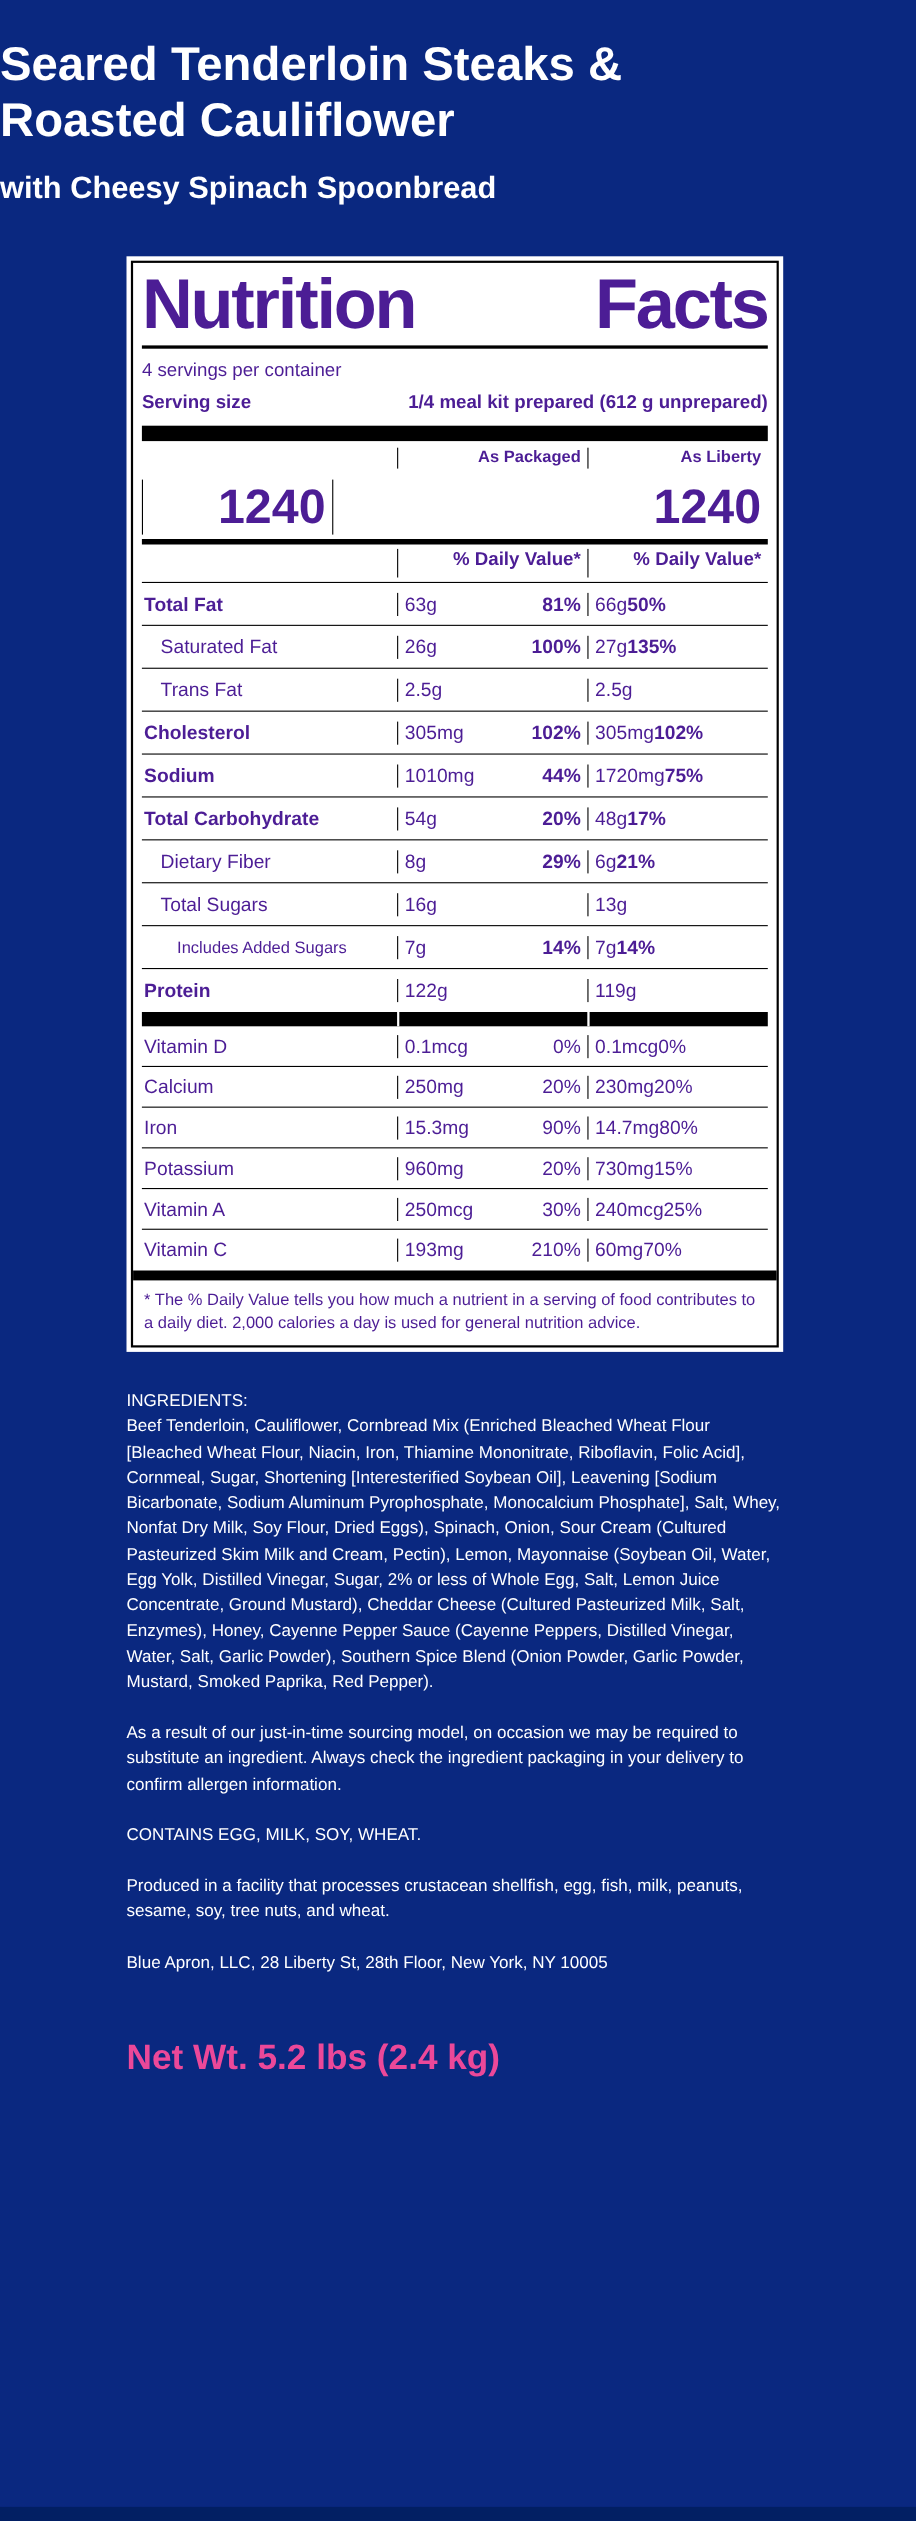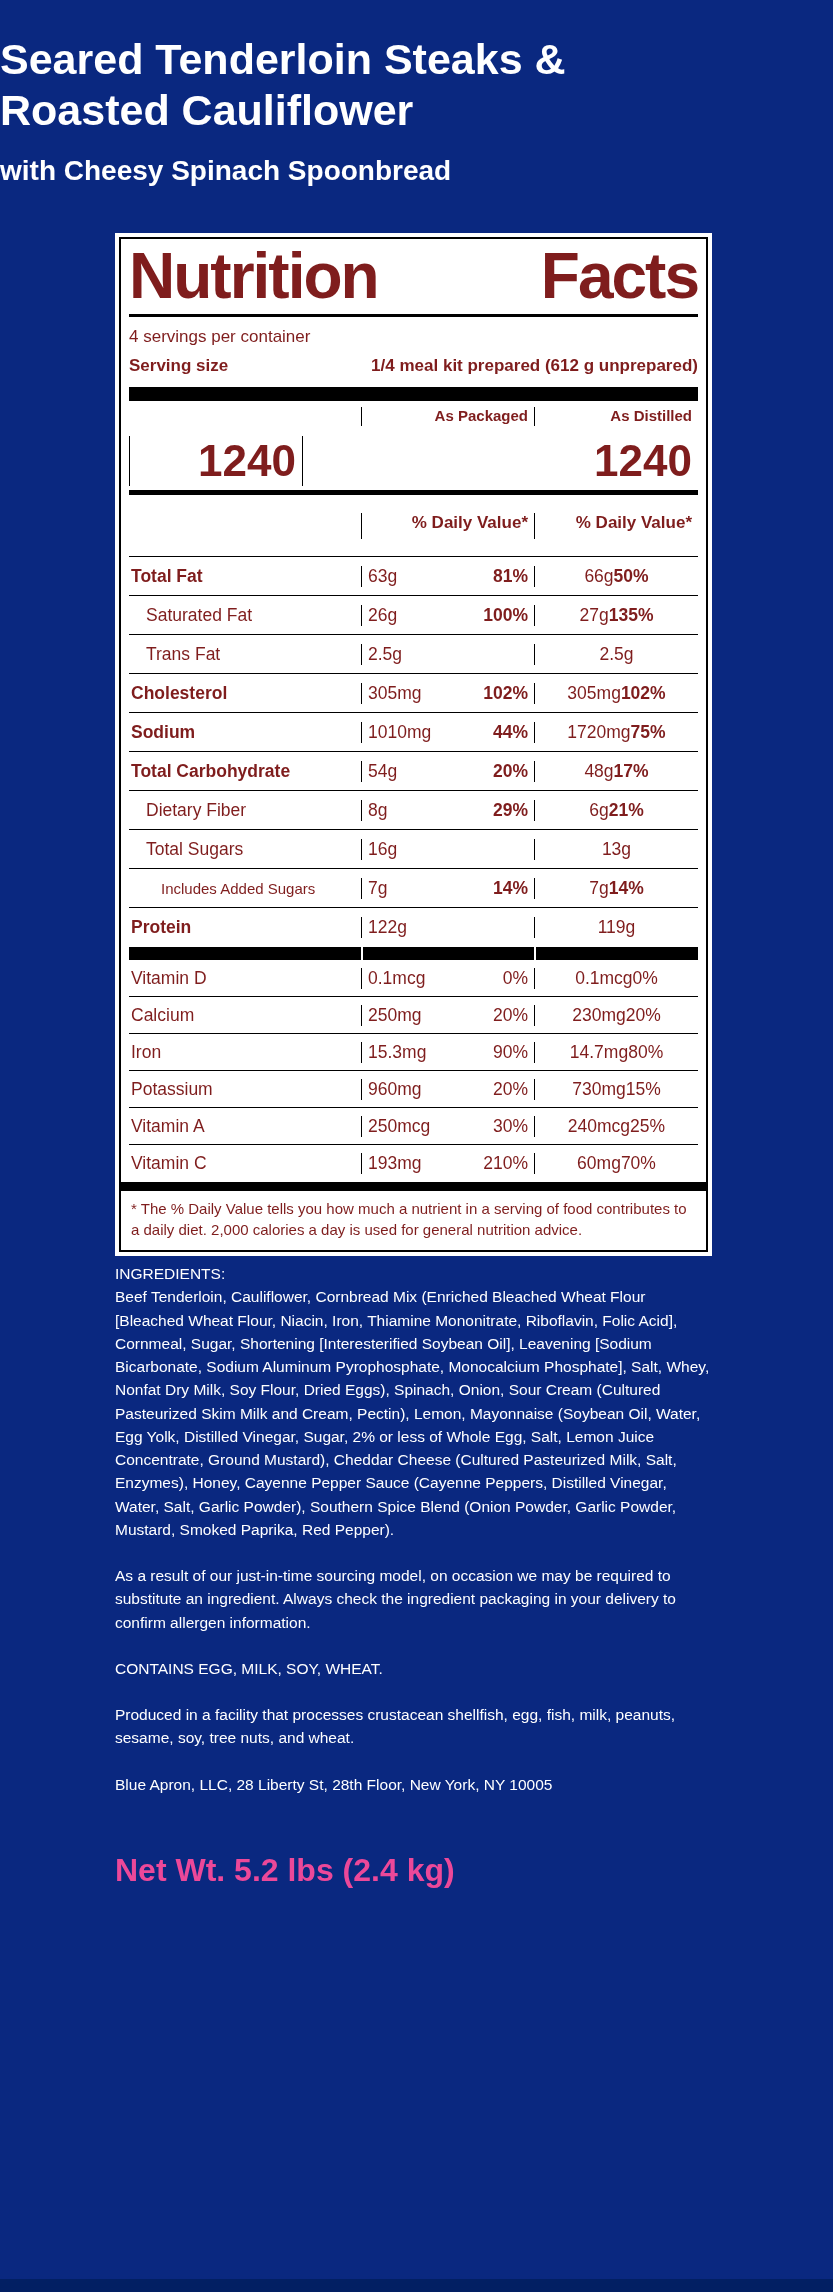--- a/index.html
+++ b/index.html
@@ -14,42 +14,42 @@
   .hdr{padding-top:34px;text-align:left;color:#ffffff;}
   .hdr-title{font-size:43px;font-weight:bold;line-height:1.18;letter-spacing:0px;}
   .hdr-sub{font-size:28px;font-weight:bold;margin-top:20px;}
   
   .panel{
     position:absolute;left:115px;top:233px;width:597px;
     background:#ffffff;box-sizing:border-box;padding:4px;
   }
   .panel-inner{
     border:2px solid #000;box-sizing:border-box;
-    padding:2px 8px 4px 8px;color:#7f1d1d;
+    padding:2px 8px 4px 8px;color:#4c1d95;
   }
   .nf-title{
     font-size:64px;font-weight:bold;letter-spacing:-2px;line-height:1.05;
     margin:2px 0 4px 0;
     text-align:justify;text-align-last:justify;
   }
   .nf-rule{border-bottom:3px solid #000;margin-bottom:5px;}
   .nf-servings{font-size:17px;line-height:29px;}
   .nf-servsize{display:flex;justify-content:space-between;font-size:17px;font-weight:bold;line-height:29px;padding-bottom:7px;}
   .nf-bar{height:14px;background:#000;}
   
   .row{display:flex;align-items:center;box-sizing:border-box;}
   .c1{width:232px;box-sizing:border-box;padding-left:2px;}
   .c2{width:173px;box-sizing:border-box;border-left:1px solid #000;display:flex;justify-content:space-between;align-items:center;padding:0 6px;}
-  .c3{flex:1;box-sizing:border-box;border-left:1px solid #000;display:flex;justify-content:center;align-items:center;padding:0 6px;}
+  .c3{flex:1;box-sizing:border-box;border-left:1px solid #000;display:flex;justify-content:flex-start;align-items:center;padding:0 6px;}
   .row-heads{height:30px;font-size:15px;font-weight:bold;}
   .row-heads .c2,.row-heads .c3{justify-content:flex-end;align-items:flex-end;padding-bottom:2px;}
   .row-cal{height:64px;border-bottom:5px solid #000;}
   .row-cal .c1{font-size:33px;font-weight:bold;align-self:center;}
   .row-cal .c2,.row-cal .c3{justify-content:flex-end;font-size:44px;font-weight:bold;align-items:center;}
-  .row-dv{height:62px;font-size:17px;font-weight:bold;border-bottom:1px solid #000;}
+  .row-dv{height:35px;font-size:17px;font-weight:bold;border-bottom:1px solid #000;}
   .row-dv .c2,.row-dv .c3{justify-content:flex-end;align-items:flex-end;padding-bottom:6px;}
   .row-data{height:39px;font-size:17.5px;border-bottom:1px solid #000;}
   .row-data:last-of-type{border-bottom:none;}
   .nobb{border-bottom:none !important;}
   .bold{font-weight:bold;}
   .ind1 .c1{padding-left:17px;}
   .ind2 .c1{padding-left:32px;font-size:15px;}
   .dvb{font-weight:bold;}
   .row-vit{height:37px;font-size:17.5px;border-bottom:1px solid #000;}
   .bar-row{height:13px;}
@@ -100,21 +100,21 @@
       </div>
 
       <div class="nf-bar"></div>
 
       <div class="row row-heads">
         <div class="c1"></div>
         <div class="c2">
             <span>As Packaged</span>
           </div>
         <div class="c3">
-            <span>As Distilled</span>
+            <span>As Liberty</span>
           </div>
       </div>
 
       <div class="row row-cal">
         <div class="c2">
             <span>1240</span>
           </div>
         <div class="c3">
             <span>1240</span>
           </div>

